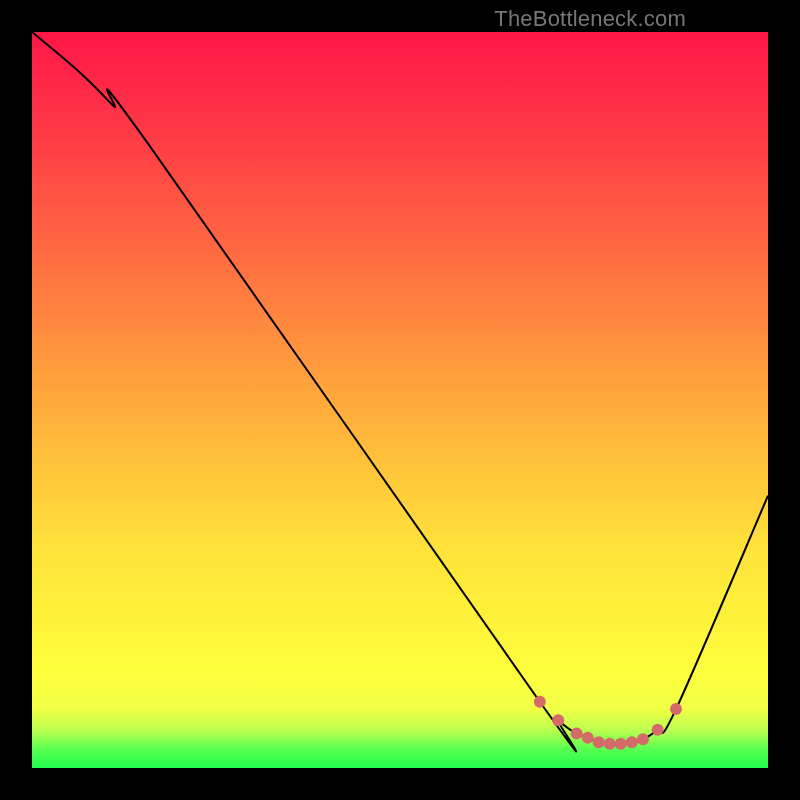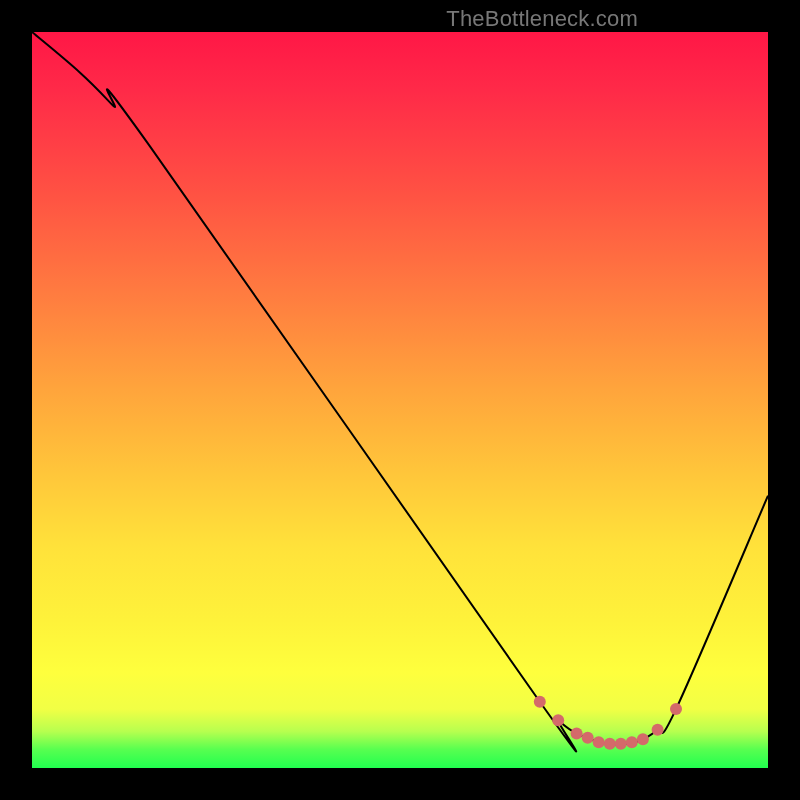--- a/index.html
+++ b/index.html
@@ -9,20 +9,21 @@
     height: 800px;
     background: #000;
     font-family: Arial, Helvetica, sans-serif;
     overflow: hidden;
   }
   .frame {
     position: relative;
     width: 648px;
     height: 800px;
     background: #000;
+    padding-left: 48px;
   }
   .watermark {
     position: absolute;
     top: 6px;
     right: 10px;
     color: #777;
     font-size: 22px;
     letter-spacing: 0.2px;
     z-index: 10;
     user-select: none;

